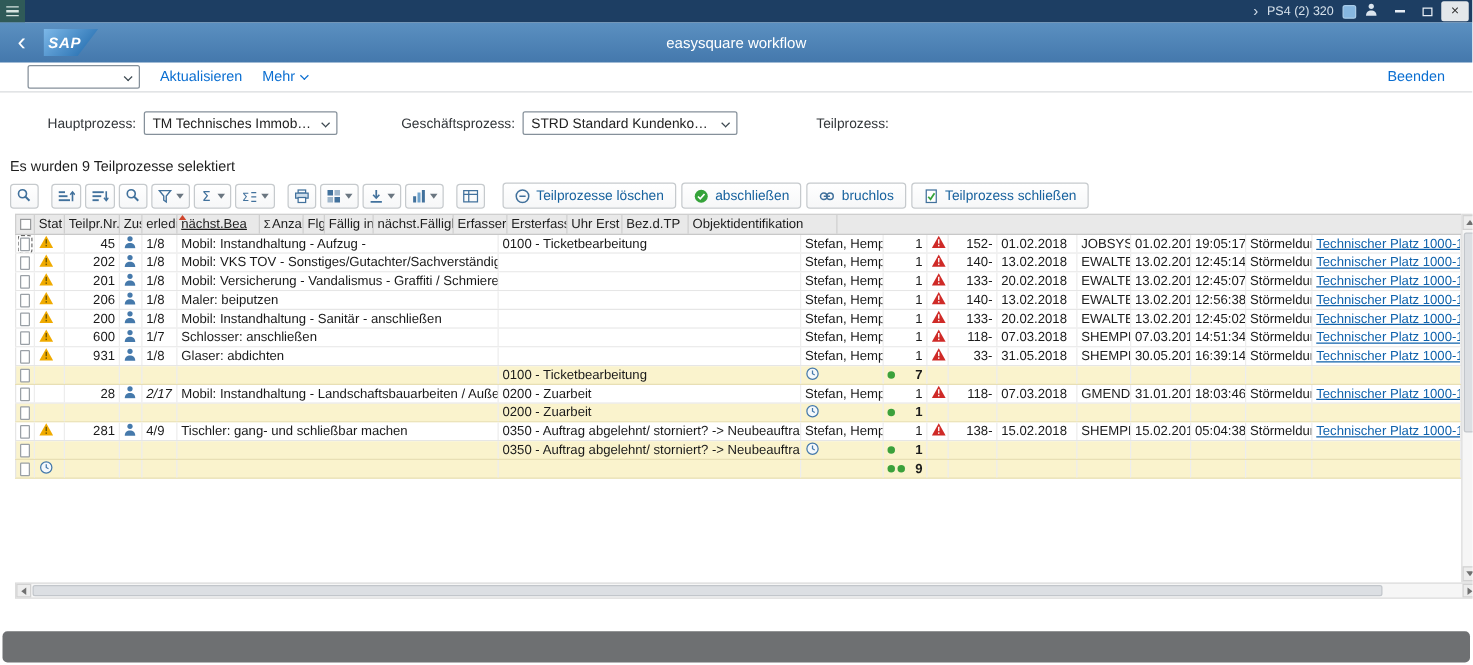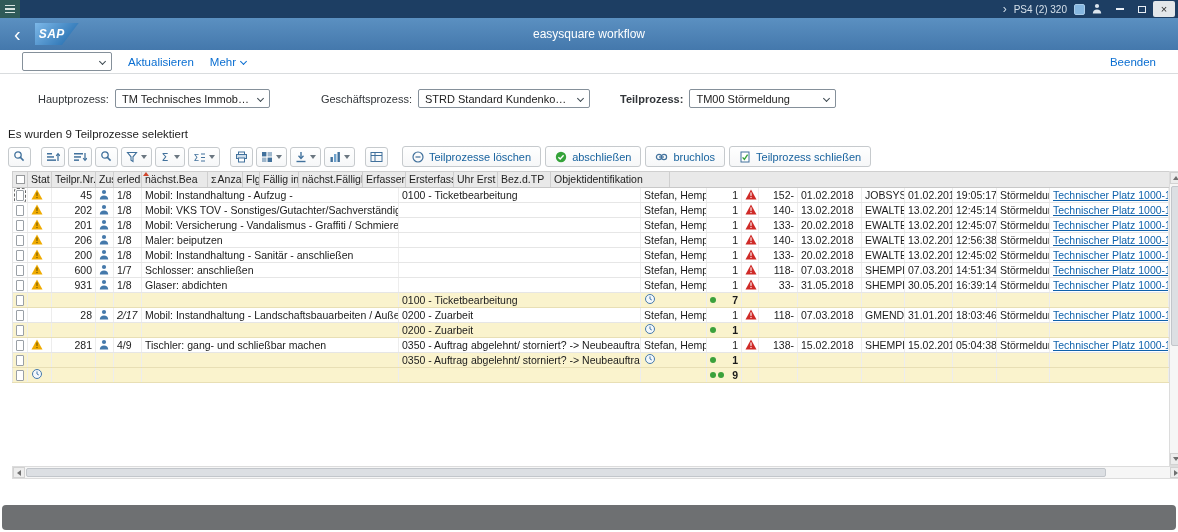--- a/index.html
+++ b/index.html
@@ -43,21 +43,21 @@
     padding:0 18px 0 6px; cursor:pointer; }
   .combo-text { overflow:hidden; text-overflow:ellipsis; white-space:nowrap; }
   .combo-chev { position:absolute; right:6px; top:6px; width:5px; height:5px;
     border-right:1.3px solid #3c4850; border-bottom:1.3px solid #3c4850; transform:rotate(45deg); }
   .combo.quick { width:90px; }
   .end { margin-left:auto; }
 
   
   .filterbar { display:flex; align-items:center; padding:15px 0 10px 38px; gap:6px; font-size:11px; color:#32363a; }
   .combo.w1 { width:155px; } .combo.w2 { width:172px; } .combo.w3 { width:147px; }
-  .lbl2 { margin-left:45px; } .lbl3 { margin-left:24px;font-weight:bold; }
+  .lbl2 { margin-left:45px; } .lbl3 { margin-left:57px; }
 
   .selection-text { margin:10px 0 0 8px; font-size:11.5px; color:#1d1d1d; }
 
   
   .grid-toolbar { margin-top:6px; padding-left:8px; display:flex; align-items:center; }
   .icon-btns, .action-btns { display:flex; align-items:center; gap:3px; }
   .action-btns { margin-left:14px; gap:4px; }
   button { font-family:inherit; cursor:pointer; }
   .icon-btn { height:20px; min-width:22px; padding:0 4px; border:1px solid #c6cacd; border-radius:3px;
     background:linear-gradient(#ffffff,#f6f7f8); display:flex; align-items:center; justify-content:center; gap:3px; }
@@ -172,24 +172,20 @@
   <div class="combo w1">
     <span class="combo-text">TM Technisches Immobilienmanageme..</span>
     <span class="combo-chev"></span>
   </div>
   <label class="lbl2">Geschäftsprozess:</label>
   <div class="combo w2">
     <span class="combo-text">STRD Standard Kundenkontakt</span>
     <span class="combo-chev"></span>
   </div>
   <label class="lbl3">Teilprozess:</label>
-  <div class="combo w3">
-    <span class="combo-text">TM00 Störmeldung</span>
-    <span class="combo-chev"></span>
-  </div>
 </div>
 
 <div class="selection-text">Es wurden 9 Teilprozesse selektiert</div>
 
 <div class="grid-toolbar">
   <div class="icon-btns">
       <button class="icon-btn">
         <span class="bicon">
           <svg width="13" height="13" viewBox="0 0 13 13">
             <circle cx="5" cy="5" r="3.2" fill="none" stroke="#41719c" stroke-width="1.3"></circle>
@@ -345,21 +341,21 @@
     </div>
 </div>
 
 <div class="grid">
   <div class="ghead">
       <div class="th" style="width: 16px;"><span class="selall"></span></div>
       <div class="th" style="width: 24px;"><span>Stat</span></div>
       <div class="th" style="width: 44px;"><span>Teilpr.Nr.</span></div>
       <div class="th" style="width: 18px;"><span>Zust.</span></div>
       <div class="th" style="width: 28px;"><span>erledigt</span></div>
-      <div class="th" style="width: 66px;"><span>nächst.Bea</span><span class="sortmark"></span></div>
+      <div class="th" style="width: 66px; text-decoration: underline;"><span>nächst.Bea</span><span class="sortmark"></span></div>
       <div class="th" style="width: 35px;"><span class="sigma">Σ</span><span>Anzahl</span></div>
       <div class="th" style="width: 17px;"><span>Flg</span></div>
       <div class="th" style="width: 39px;"><span>Fällig in</span></div>
       <div class="th" style="width: 64px;"><span>nächst.Fälligk.</span></div>
       <div class="th" style="width: 43px;"><span>Erfasser</span></div>
       <div class="th" style="width: 48px;"><span>Ersterfassung</span></div>
       <div class="th" style="width: 44px;"><span>Uhr Erst</span></div>
       <div class="th" style="width: 53px;"><span>Bez.d.TP</span></div>
       <div class="th" style="width: 119px;"><span>Objektidentifikation</span></div>
     </div>

